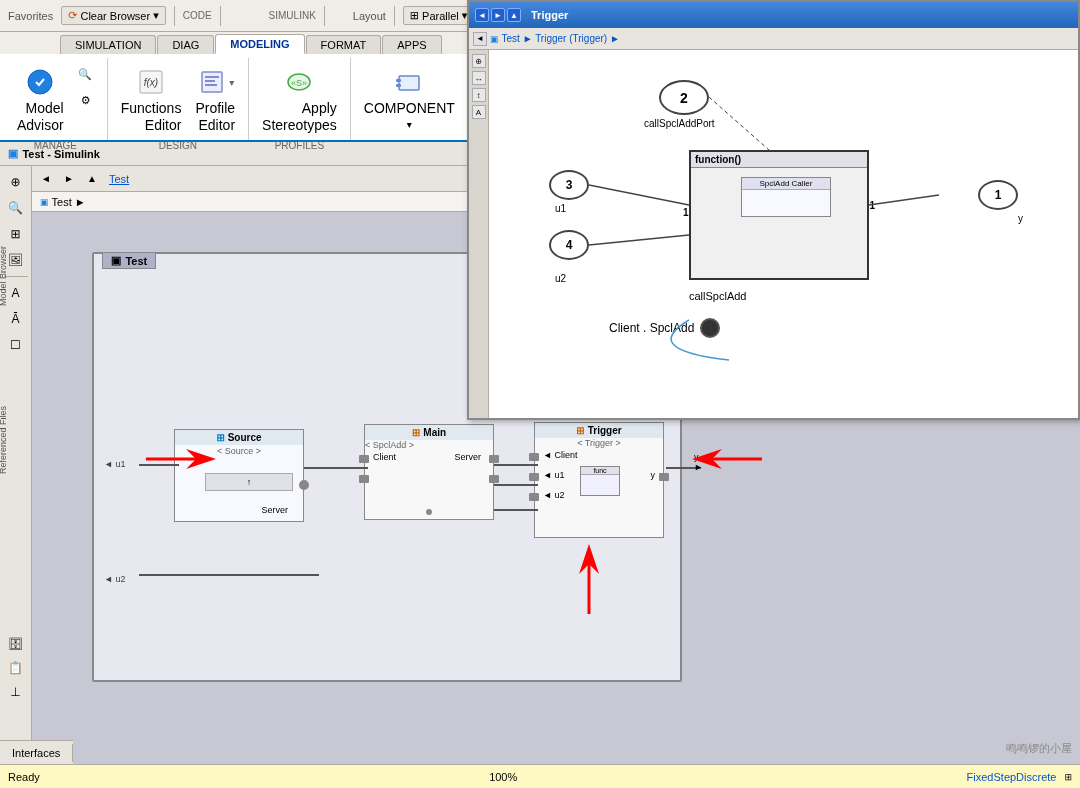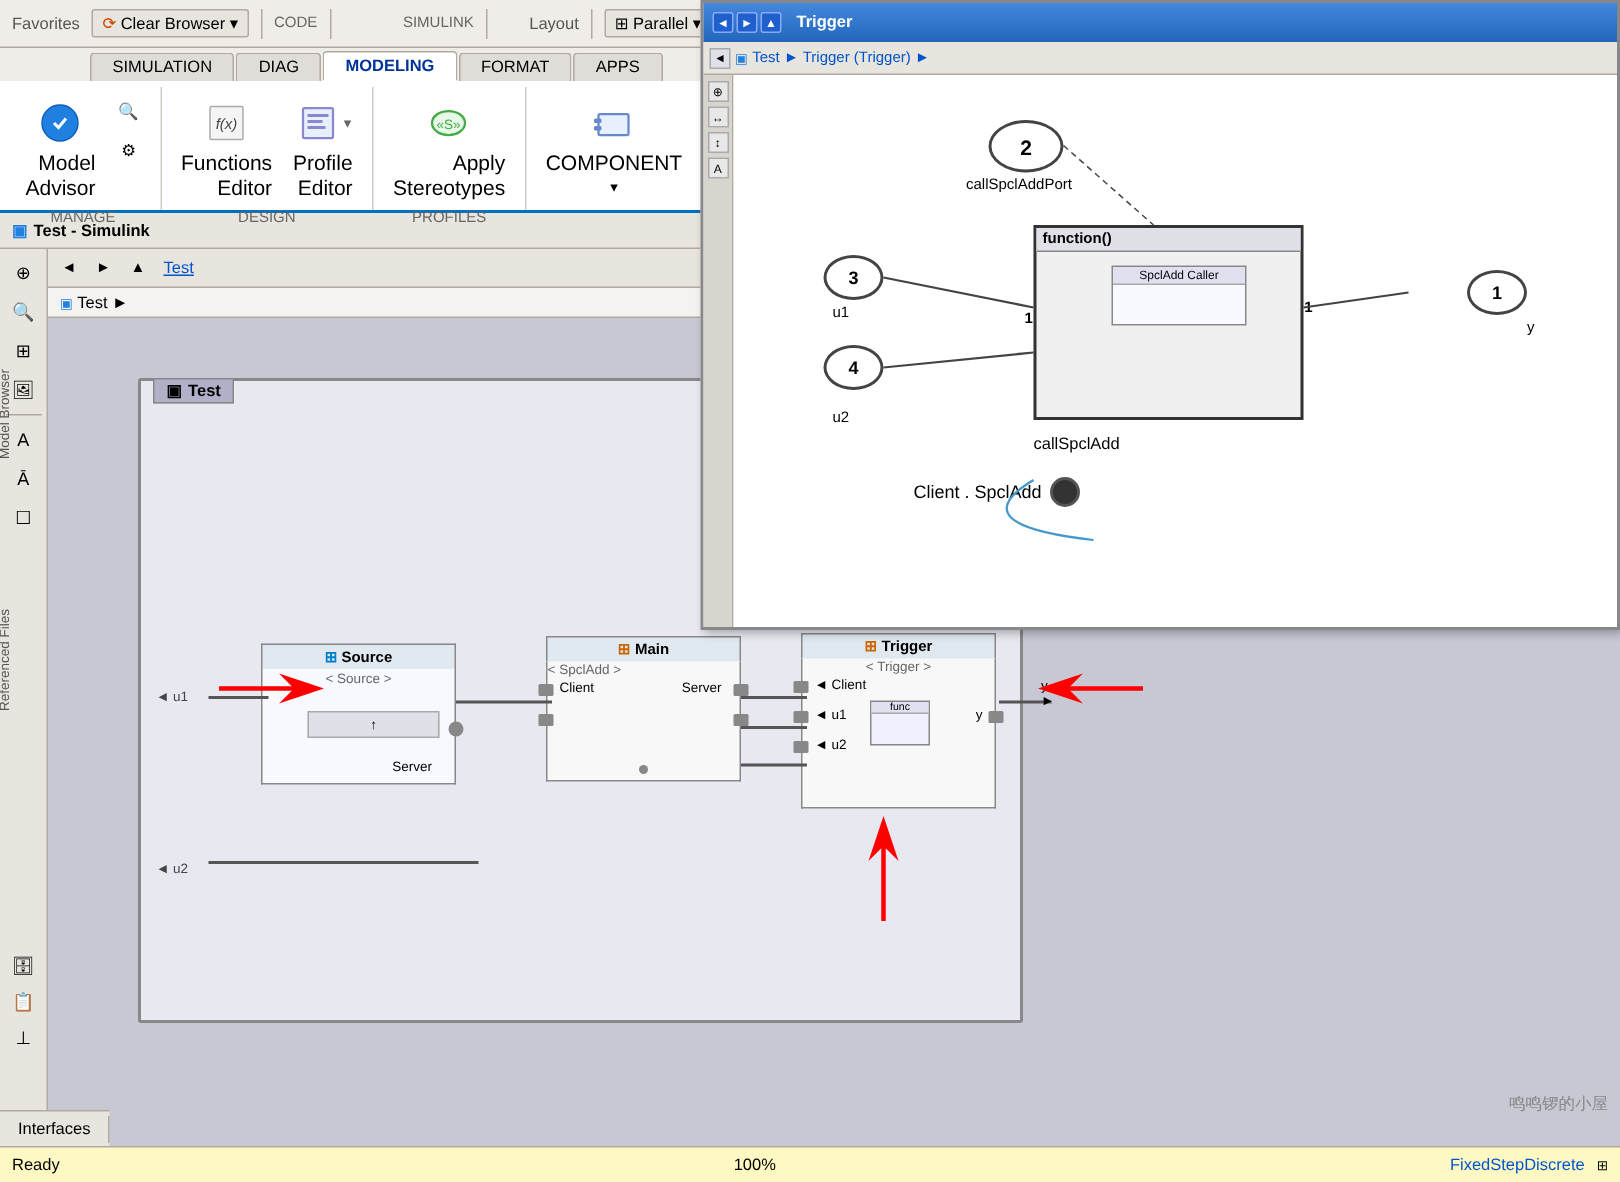--- a/index.html
+++ b/index.html
@@ -299,21 +299,21 @@
     .interface-tab-item {
       padding: 3px 12px;
       font-size: 11px;
       border-right: 1px solid #b0aaa0;
       cursor: pointer;
     }
 
     
     .watermark {
       position: absolute;
-      bottom: 21px;
+      bottom: 8px;
       right: 8px;
       font-size: 11px;
       color: #888;
       text-align: right;
     }
   </style>
 </head>
 <body>
 
 <div class="top-toolbar">

